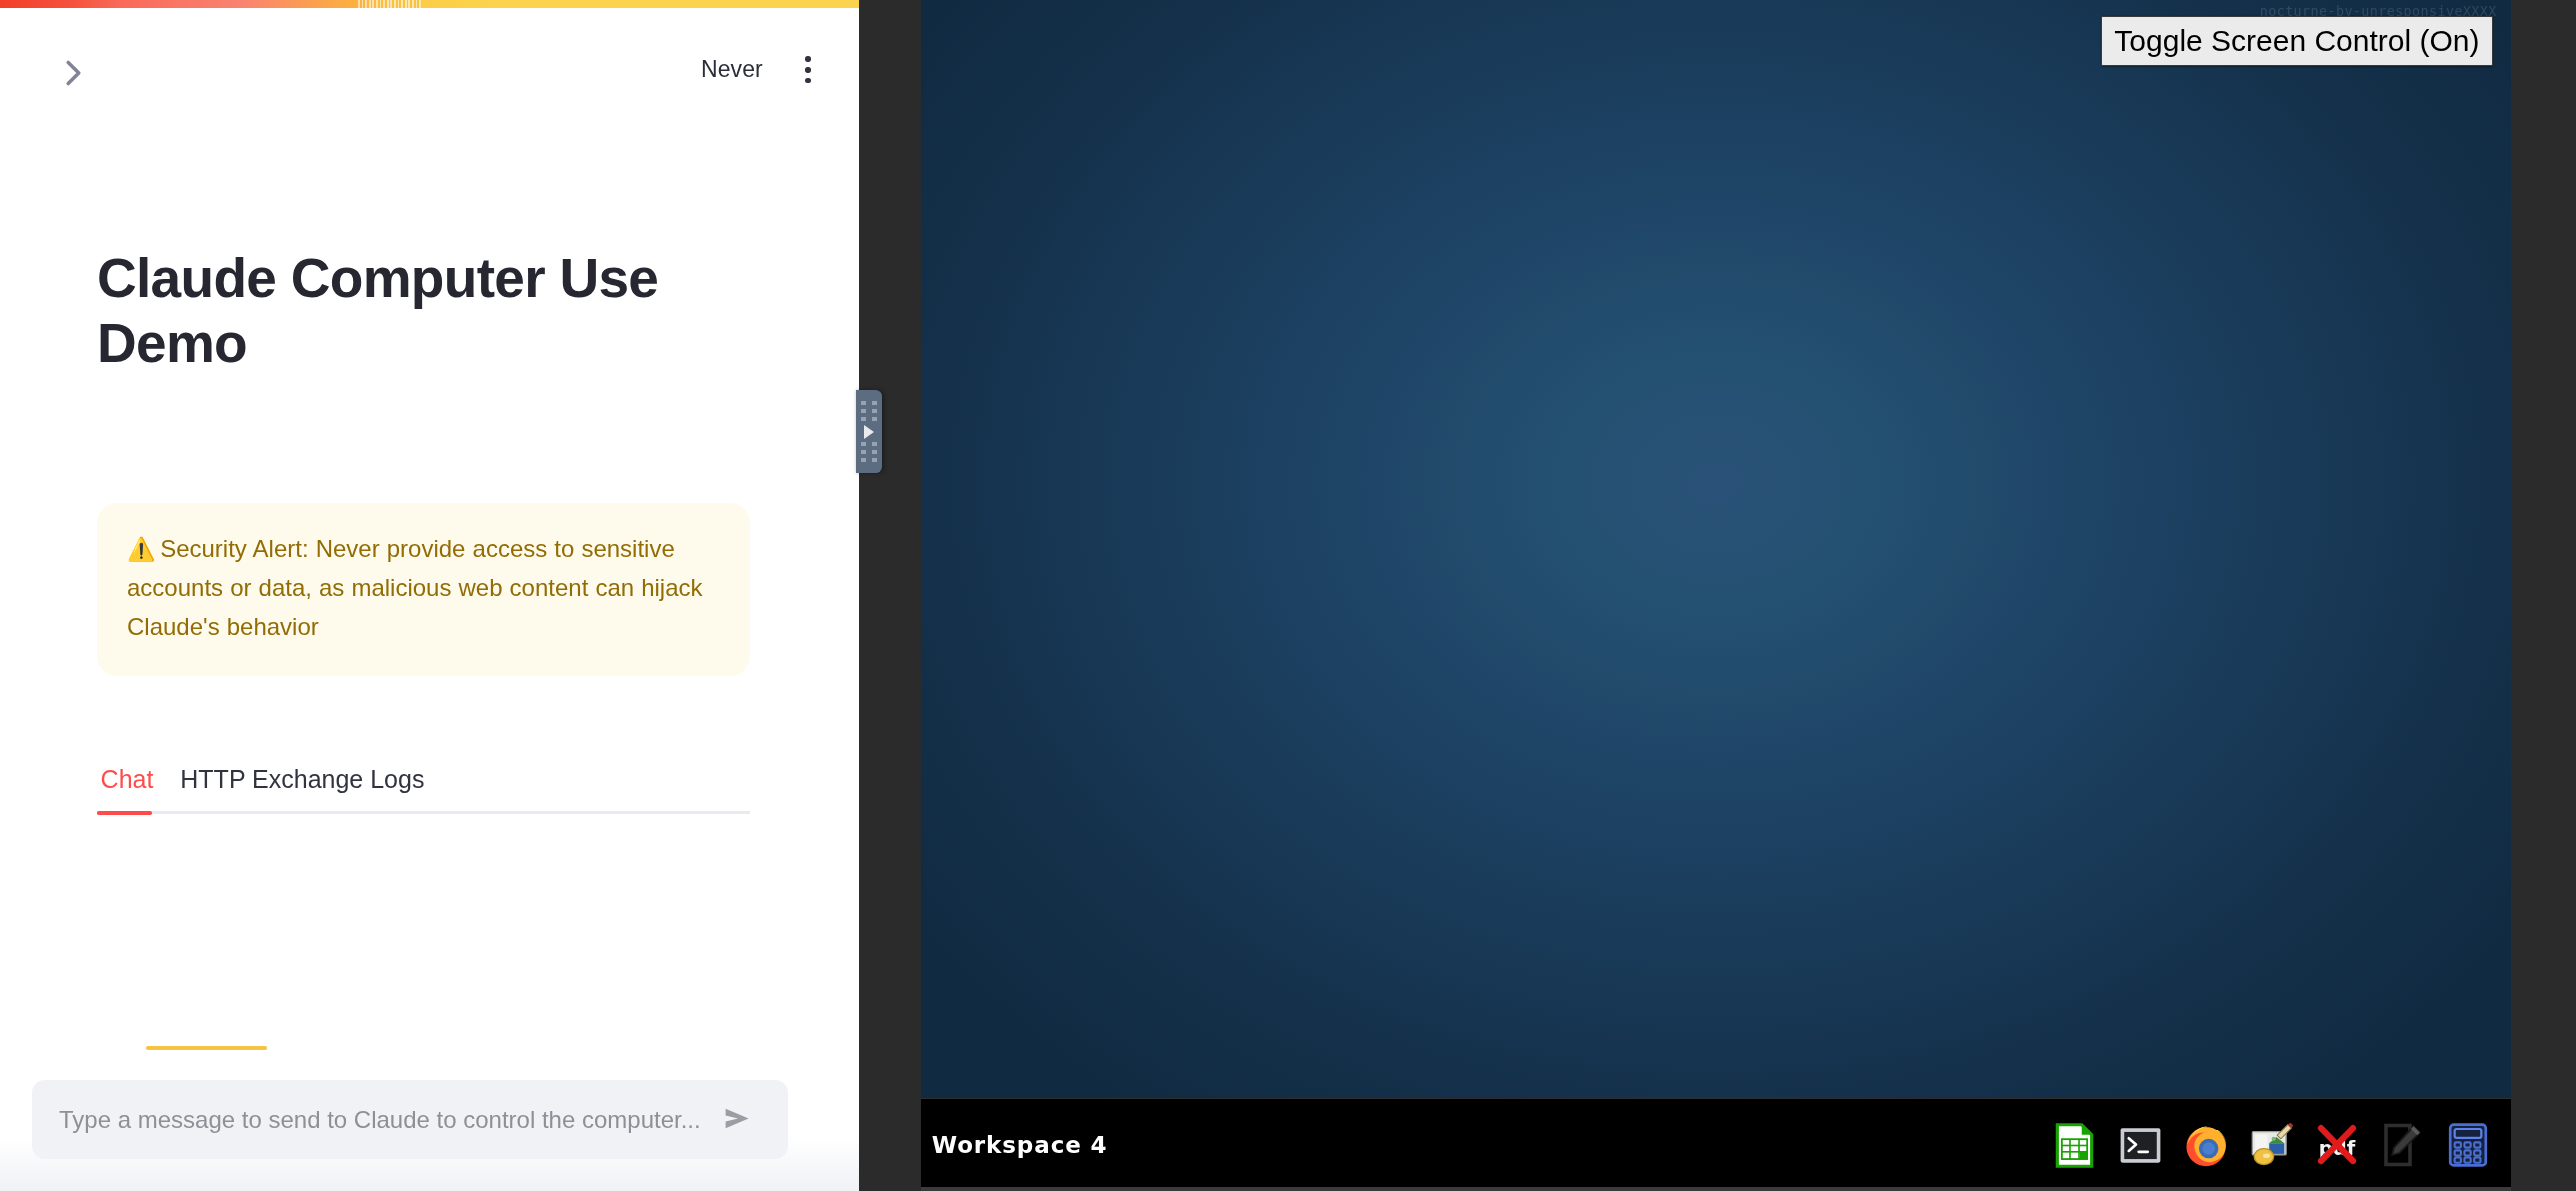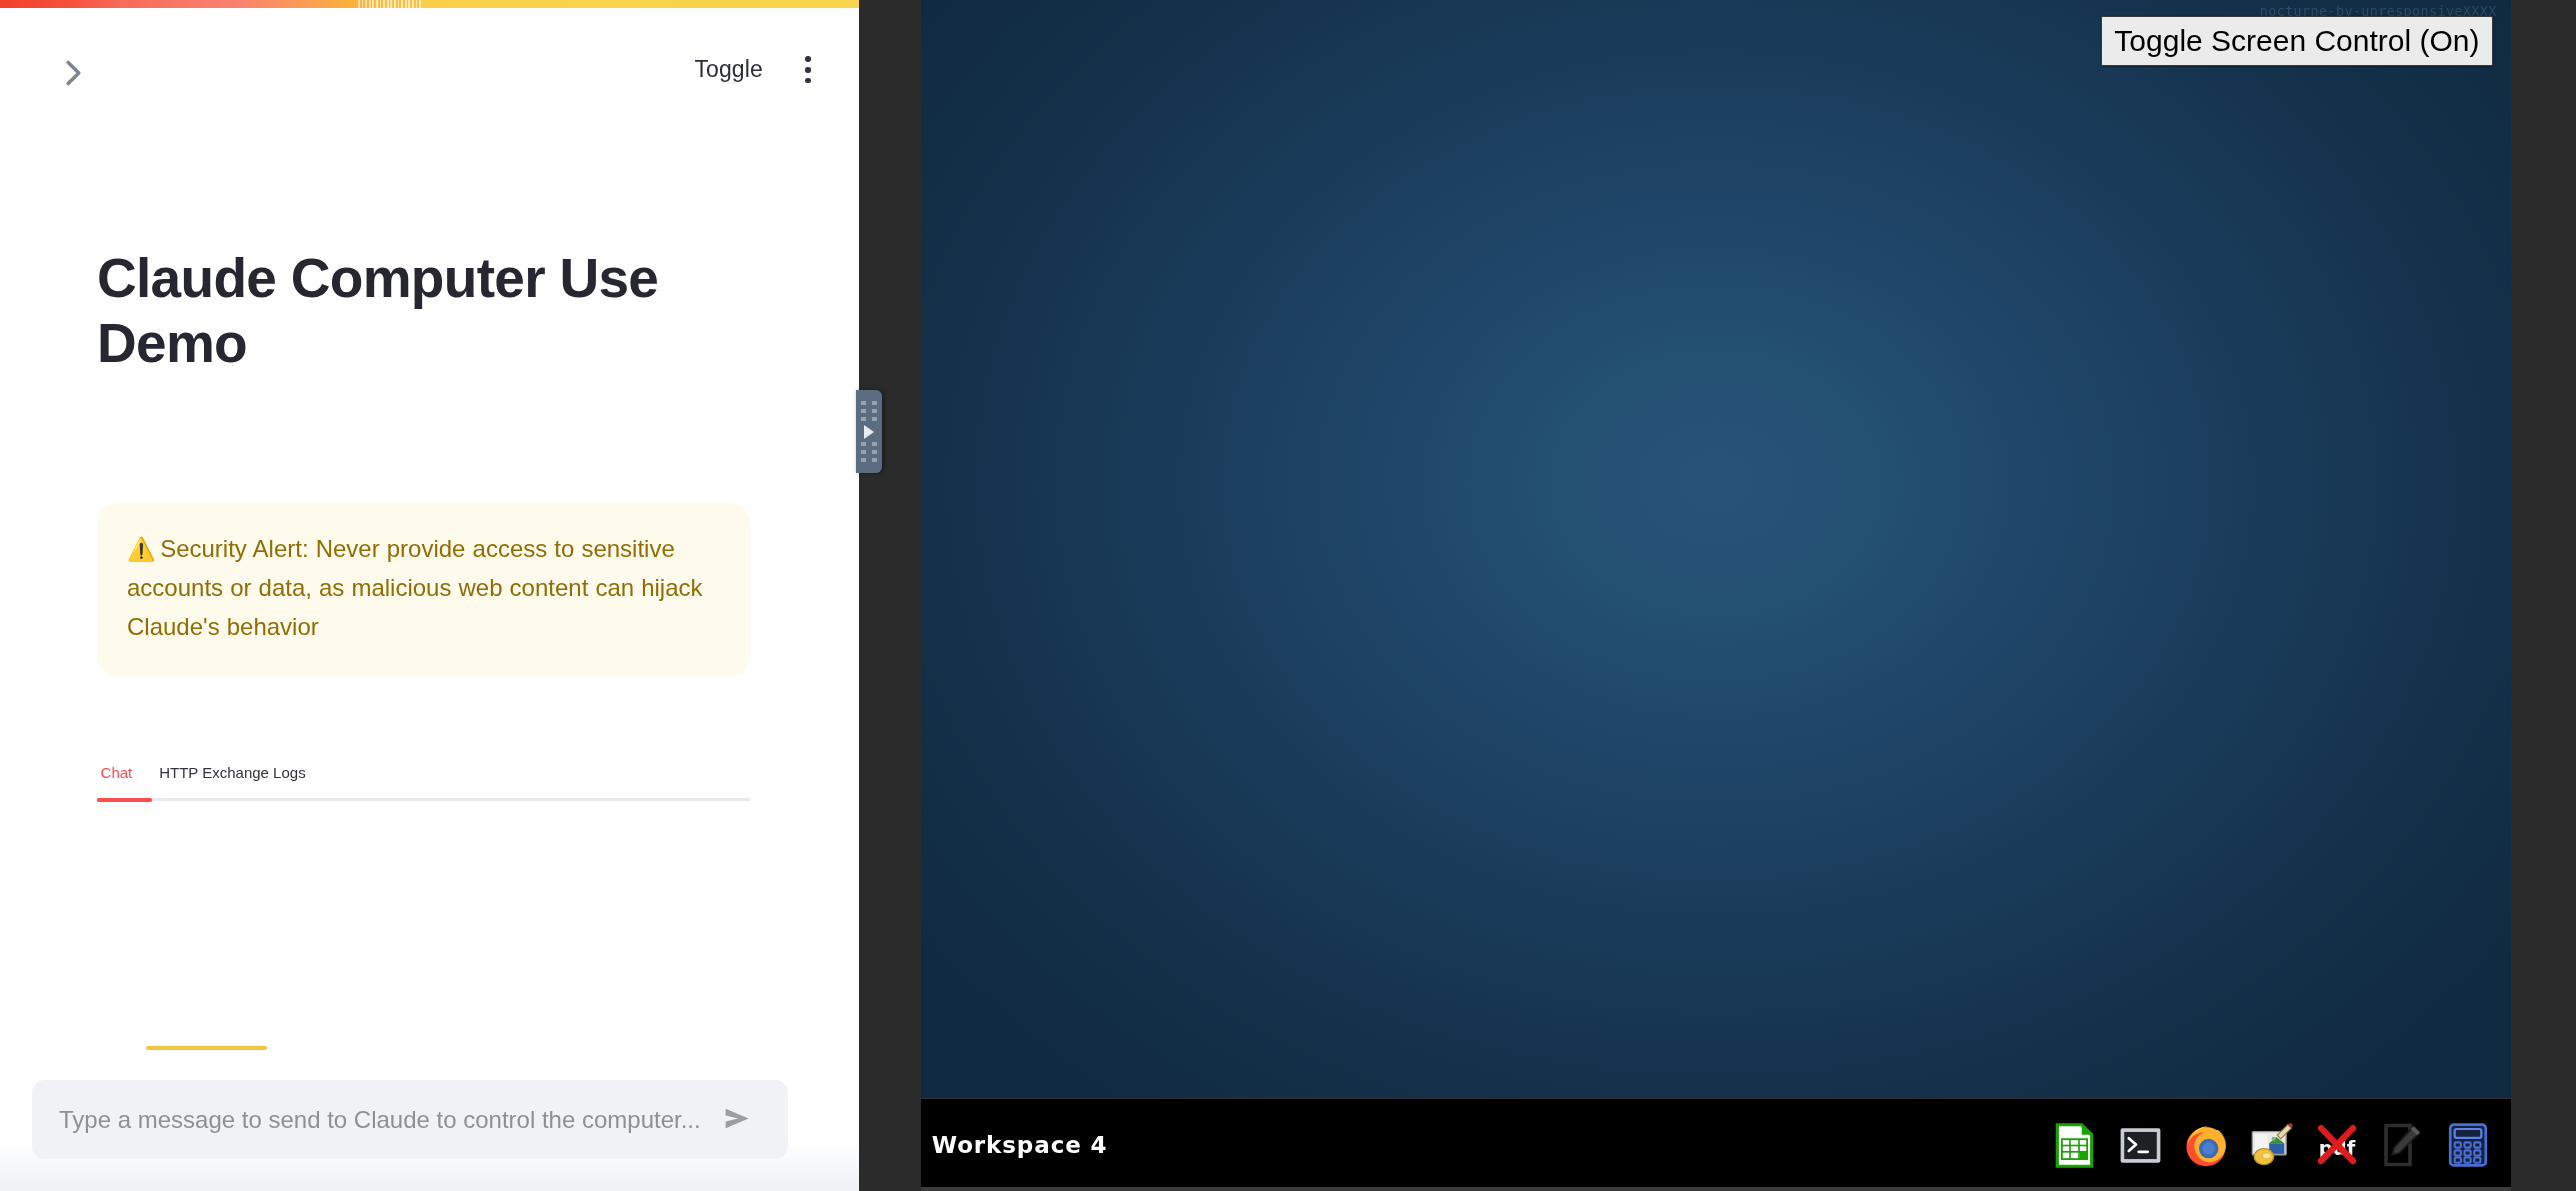--- a/index.html
+++ b/index.html
@@ -140,21 +140,21 @@
     left: 97px; top: 685px;
     width: 653px;
   }
   .tab-row {
     display: flex;
     align-items: flex-end;
     gap: 19.7px;
     padding-bottom: 14.3px;
   }
   .tab {
-    font-size: 15px;
+    font-size: 25px;
     color: #31333f;
     cursor: pointer;
     padding: 1.8px 3.6px;
     line-height: 1.3;
   }
   .tab.active { color: #ff4b4b; }
   .tab-underline {
     position: relative;
     height: 2.7px;
     background: #e9eaef;
@@ -372,21 +372,21 @@
     <div class="st-header">
       <div class="expand-chevron">
         <span>
           <svg width="23" height="30" viewBox="0 0 26 34" fill="none">
             <path d="M7 5 L19 17 L7 29" stroke="#808495" stroke-width="4" stroke-linecap="round" stroke-linejoin="round"></path>
           </svg>
         </span>
       </div>
 
       <div class="header-right">
-        <button class="deploy-btn">Toggle</button>
+        <button class="deploy-btn">Never</button>
         <div class="kebab">
           <span></span>
           <span></span>
           <span></span>
         </div>
       </div>
     </div>
 
     <div class="panel-body">
 

